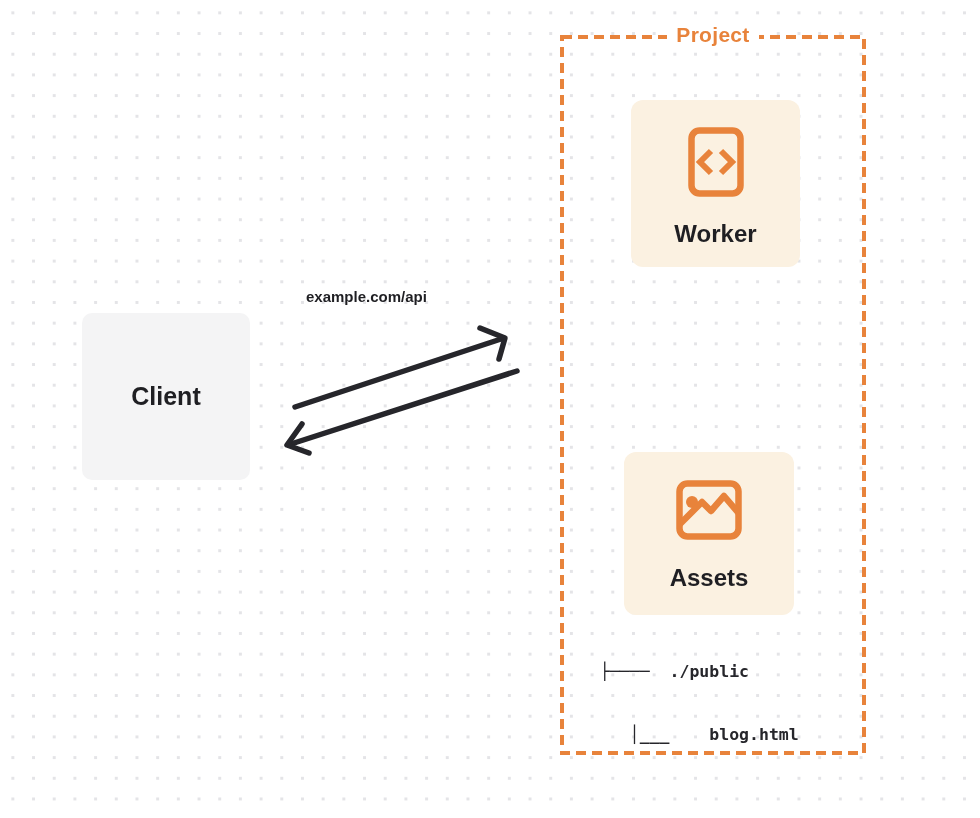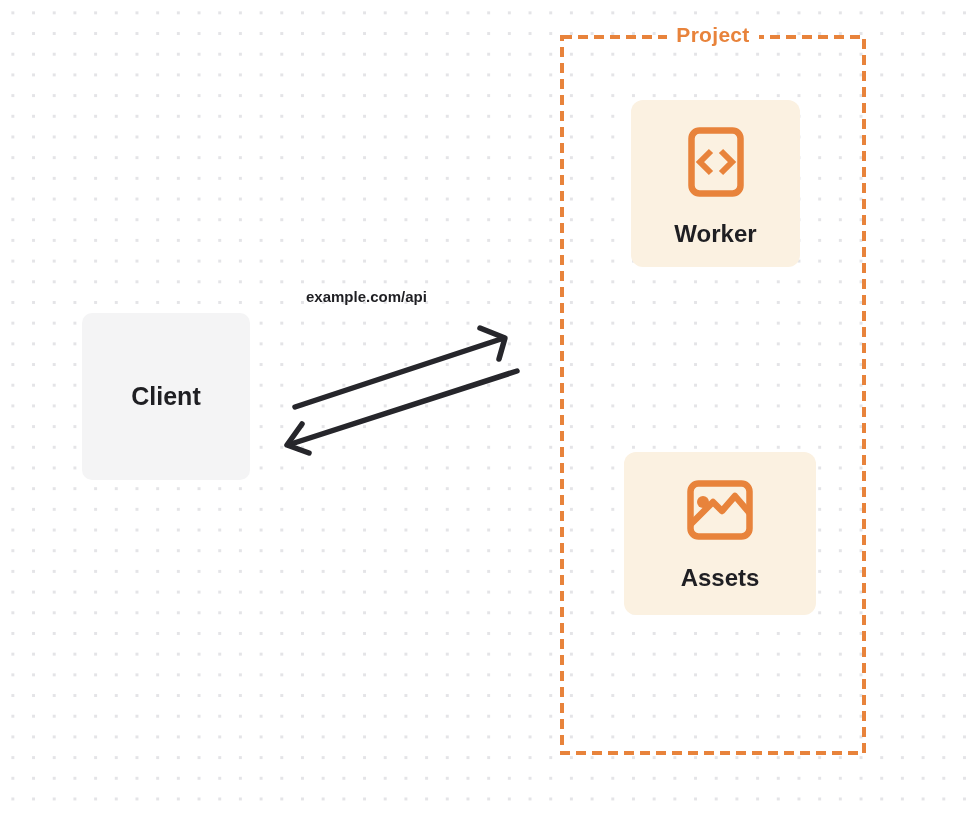--- a/index.html
+++ b/index.html
@@ -51,21 +51,21 @@
     font-size:21px;font-weight:700;color:var(--orange);
     letter-spacing:0.3px;
   }
   .card{
     position:absolute;
     background:var(--card_bg);border-radius:12px;
     display:flex;flex-direction:column;align-items:center;
   }
   .card.worker{left:631px;top:100px;width:169px;height:167px;padding-top:26px;}
   .card.worker .card-label{margin-top:22px;}
-  .card.assets{left:624px;top:452px;width:192px;height:163px;padding-top:28px;}
+  .card.assets{left:624px;top:452px;width:170px;height:163px;padding-top:28px;}
   .card.assets .card-label{margin-top:24px;}
   .card-label{font-size:24px;font-weight:700;color:var(--ink);line-height:1.2;}
   .icon rect,.icon path{fill:none;stroke:var(--orange);stroke-width:6.5;}
   .icon .chev{stroke-width:6;stroke-linejoin:miter;stroke-linecap:butt;}
   .icon .mountain{stroke-linejoin:round;stroke-linecap:round;}
   .icon .fill{fill:var(--orange);stroke:none;}
 
   .filetree{
     position:absolute;left:600px;top:619px;
     font-family:"DejaVu Sans Mono", monospace;
@@ -118,16 +118,18 @@
           </clipPath>
       </defs>
       <rect x="3.5" y="3.5" width="59" height="53" rx="8"></rect>
       <circle class="fill" cx="16" cy="22" r="6"></circle>
       <path class="mountain" d="M2 46 L26 22 L35 31 L48 16 L66 37" clip-path="url(#imgclip)"></path>
     </svg>
     <span class="card-label">Assets</span>
   </div>
 
   <div class="filetree">
+    <div class="tree-line">├────  ./public</div>
+    <div class="tree-line">   │___    blog.html</div>
     
   </div>
 
 </div>
 
 </body></html>

